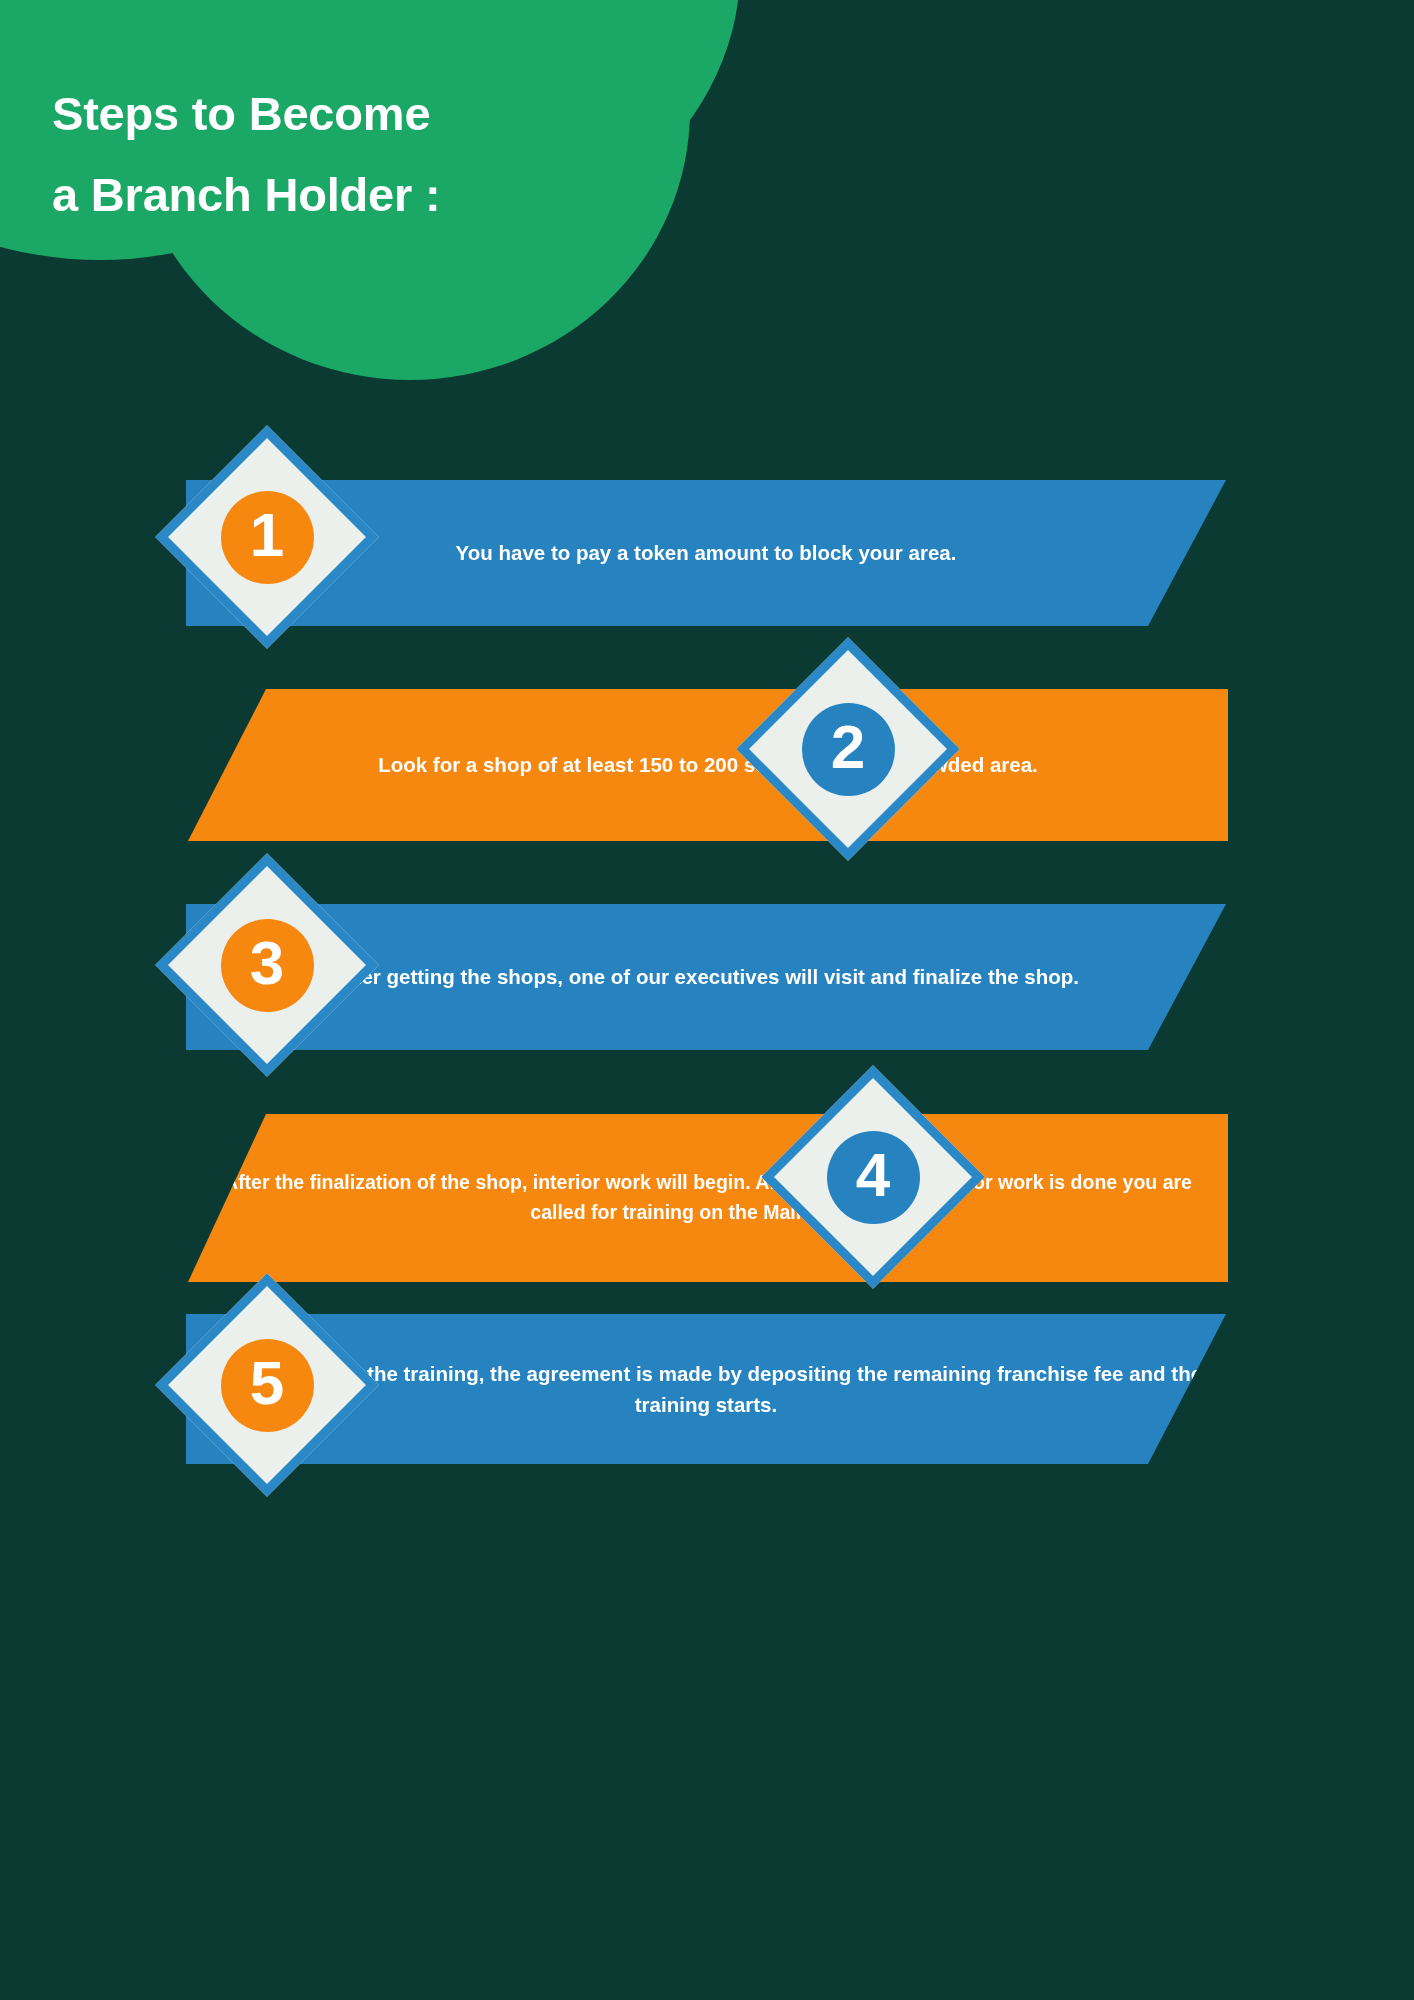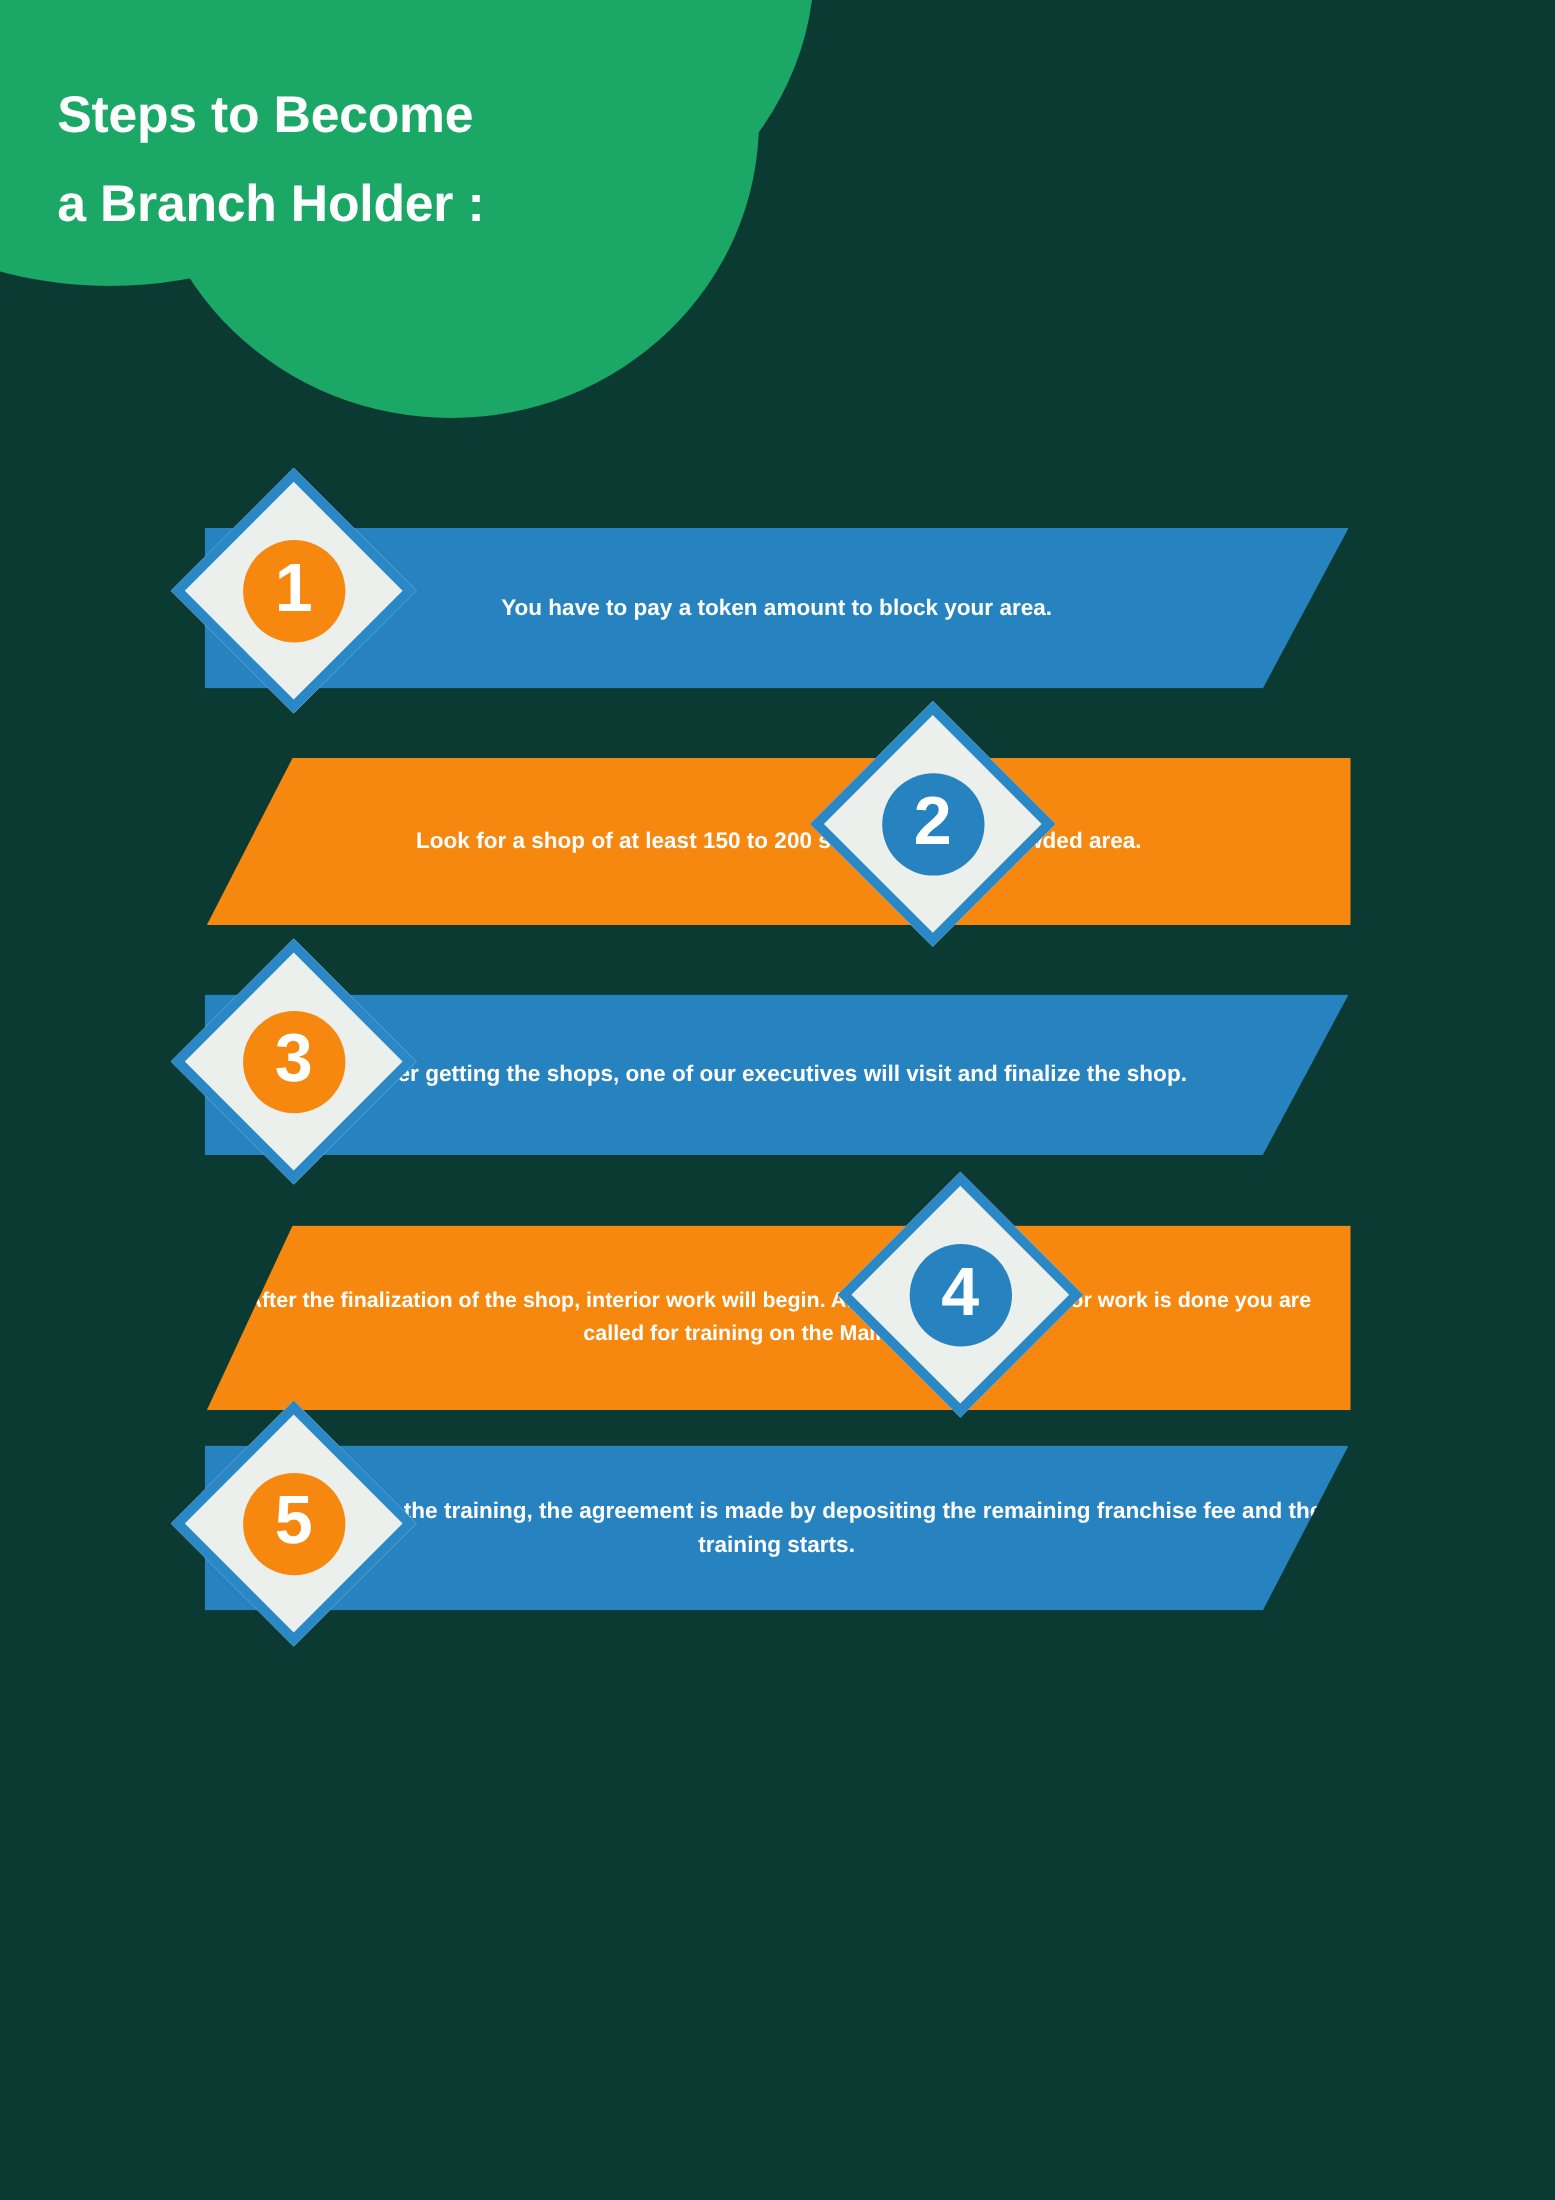--- a/index.html
+++ b/index.html
@@ -21,21 +21,21 @@
   
   .blob-wrap { position:absolute; left:0; top:0; width:960px; height:520px; }
   .blob { position:absolute; background:#1ba866; }
   .blob-a { left:-230px; top:-300px; width:660px; height:560px; border-radius:50%; }
   .blob-b { left:-60px;  top:-340px; width:800px; height:620px; border-radius:50%; }
   .blob-c { left:130px;  top:-160px; width:560px; height:540px; border-radius:50%; }
   .blob-d { left:-260px; top:-420px; width:700px; height:660px; border-radius:50%; }
 
   .title {
     position:absolute;
-    left:52px; top:64px;
+    left:52px; top:74px;
     width:600px;
     color:#ffffff;
     font-size:47px;
     font-weight:700;
     line-height:1.72;
     letter-spacing:-0.2px;
     z-index:5;
     white-space:pre-line;
   }
 

